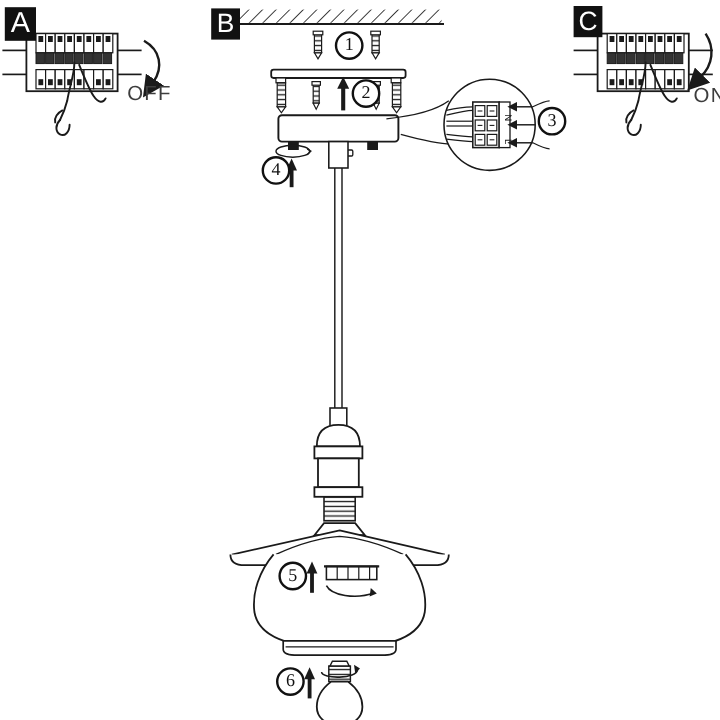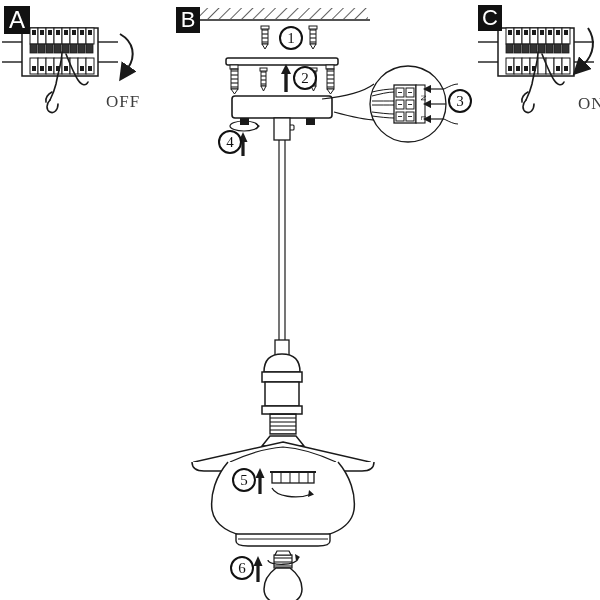--- a/index.html
+++ b/index.html
@@ -17,22 +17,22 @@
     font-family:"Liberation Sans", sans-serif;
     font-weight:400;display:flex;align-items:center;justify-content:center;
     line-height:1;
   }
   #badge-a{left:4px;top:6px;width:26px;height:28px;font-size:24px;}
   #badge-b{left:176px;top:7px;width:24px;height:26px;font-size:22px;}
   #badge-c{left:478px;top:5px;width:24px;height:26px;font-size:22px;}
 
   .switchword{
     position:absolute;
-    font-family:Liberation Serif, serif;
-    font-size:17px;letter-spacing:1px;color:#3d3d3d;margin-top:24px;
+    font-family:Liberation Sans, sans-serif;
+    font-size:17px;letter-spacing:1px;color:#3d3d3d;
   }
   #word-off{left:106px;top:68px;}
   #word-on{left:578px;top:70px;}
 
   .stepnum{
     position:absolute;width:24px;height:24px;border:2px solid #111;
     border-radius:50%;box-sizing:border-box;
     display:flex;align-items:center;justify-content:center;
     font-family:"Liberation Serif", serif;font-size:15px;color:#111;
     background:#fff;

